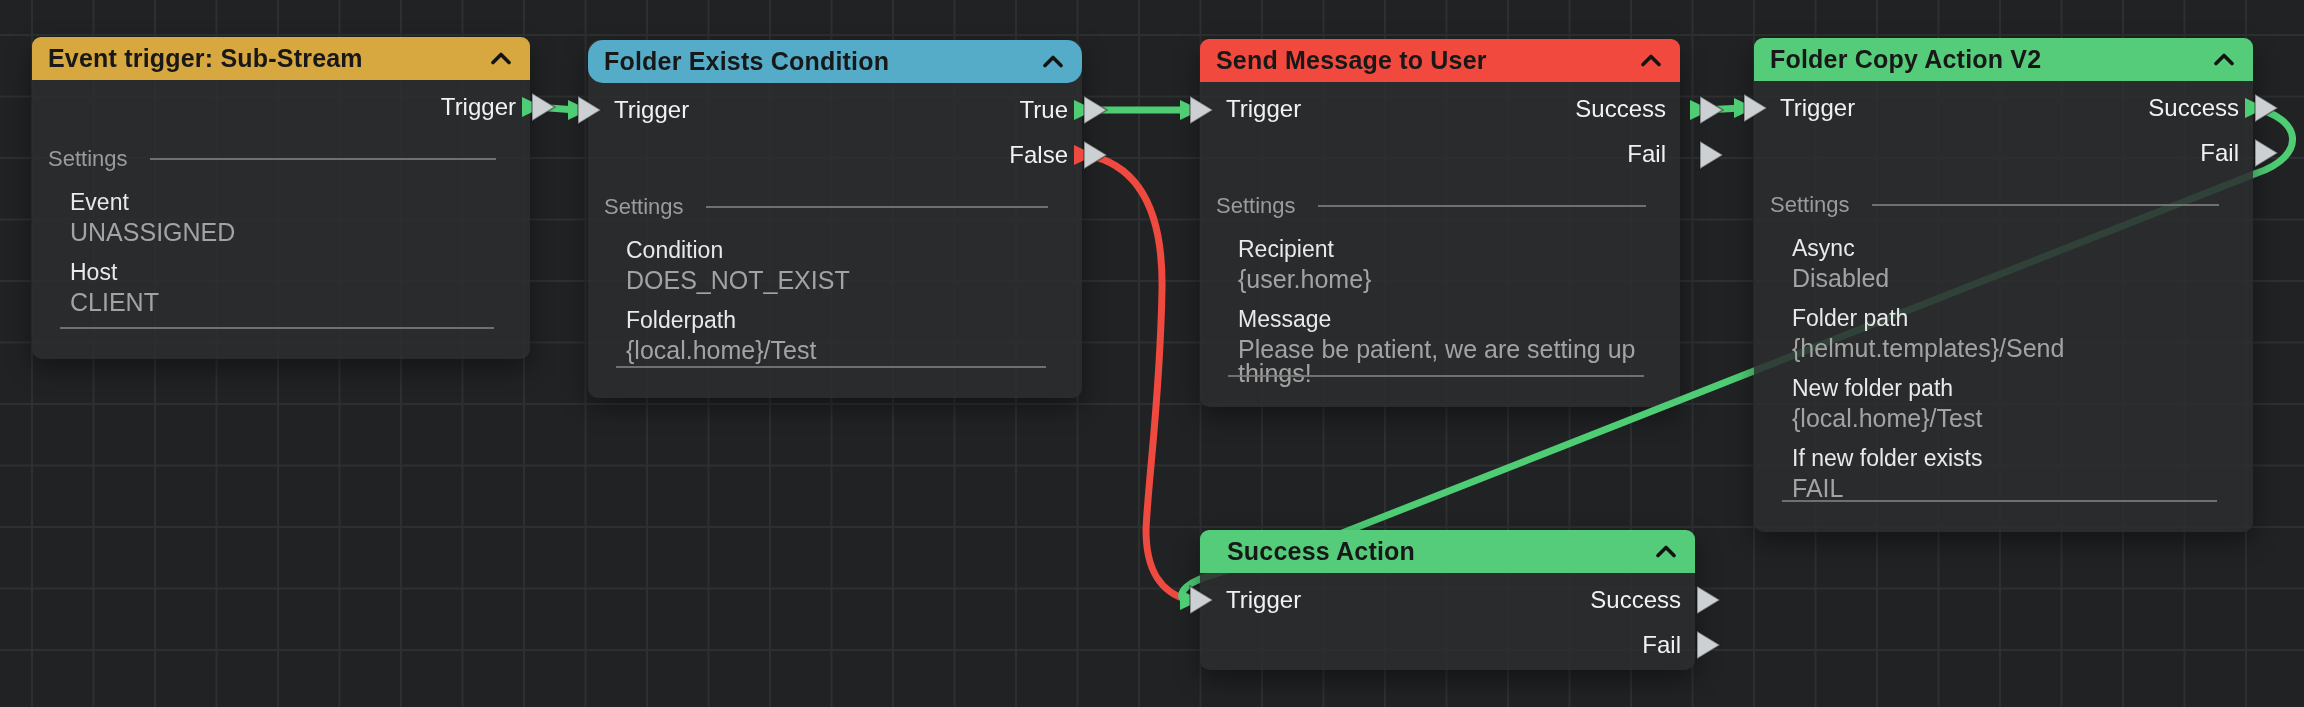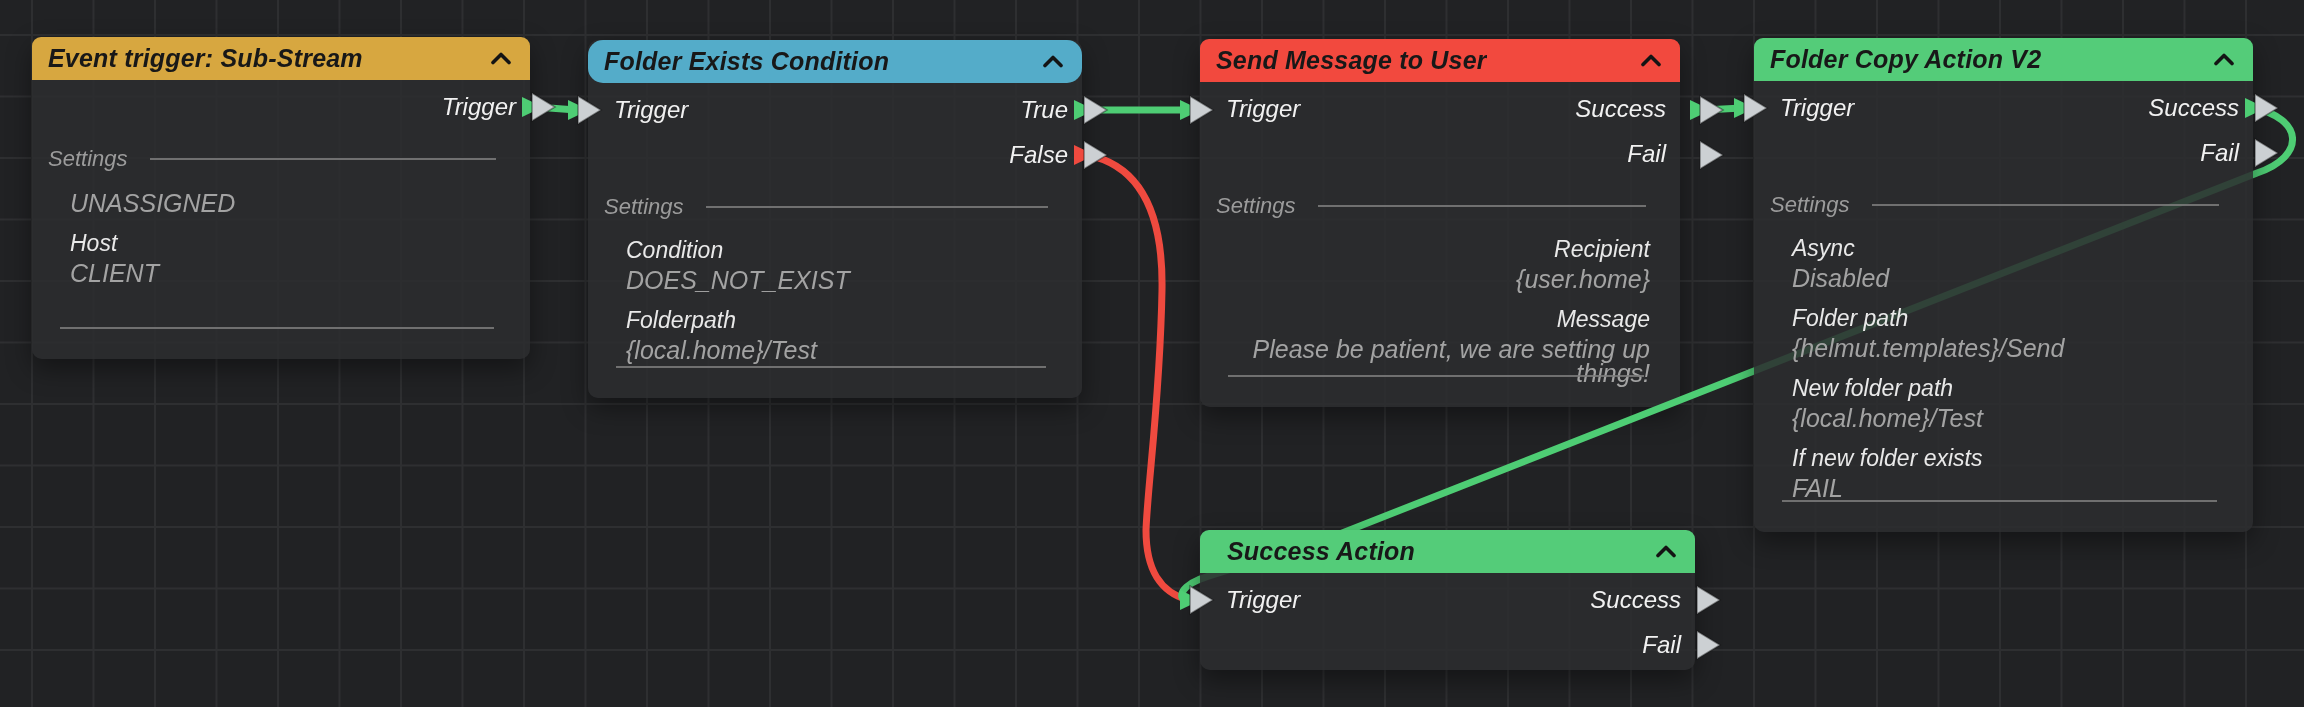--- a/index.html
+++ b/index.html
@@ -17,21 +17,20 @@
   #edge-layer{z-index:10;pointer-events:none;}
   #nodes-low{z-index:5;}
   #nodes-high{z-index:20;}
   #port-layer{z-index:30;pointer-events:none;}
 
   .node{
     position:absolute;
     background:rgba(44,45,47,0.87);
     border-radius:10px;
     box-shadow:0 10px 26px rgba(0,0,0,0.40);
-    font-style:italic;
   }
   .node-header{
     position:absolute;top:0;left:0;right:0;height:43px;
     border-radius:9px 9px 0 0;
     display:flex;align-items:center;justify-content:space-between;
     padding:0 18px 0 16px;box-sizing:border-box;
   }
   .node-title{
     color:#181818;font-size:25px;font-weight:700;letter-spacing:0.2px;
     white-space:nowrap;overflow:hidden;
@@ -81,20 +80,21 @@
             <polyline points="3,10.5 11,2.5 19,10.5" fill="none" stroke="#141414" stroke-width="3.6" stroke-linecap="round" stroke-linejoin="round"></polyline>
           </svg>
         </div>
         <div class="port-label out" style="top: 53px;">Trigger</div>
         <div class="settings-row" style="top: 107px;">
           <span>Settings</span>
           <div class="rule"></div>
         </div>
         <div class="fields" style="top: 151px;">
           <div class="field">
+            <div class="flabel">Event</div>
             <div class="fvalue">UNASSIGNED</div>
           </div>
           <div class="field">
             <div class="flabel">Host</div>
             <div class="fvalue">CLIENT</div>
           </div>
         </div>
         <div class="bottom-divider"></div>
       </div>
       <div class="node" style="left: 588px; top: 40px; width: 494px; height: 358px;">
@@ -130,21 +130,21 @@
             <polyline points="3,10.5 11,2.5 19,10.5" fill="none" stroke="#141414" stroke-width="3.6" stroke-linecap="round" stroke-linejoin="round"></polyline>
           </svg>
         </div>
         <div class="port-label in" style="top: 53px;">Trigger</div>
         <div class="port-label out" style="top: 53px;">Success</div>
         <div class="port-label out" style="top: 98px;">Fail</div>
         <div class="settings-row" style="top: 152px;">
           <span>Settings</span>
           <div class="rule"></div>
         </div>
-        <div class="fields" style="top: 196px; text-align: right;">
+        <div class="fields" style="top: 196px;">
           <div class="field">
             <div class="flabel">Recipient</div>
             <div class="fvalue">{user.home}</div>
           </div>
           <div class="field">
             <div class="flabel">Message</div>
             <div class="fvalue">Please be patient, we are setting up things!</div>
           </div>
         </div>
         <div class="bottom-divider"></div>

